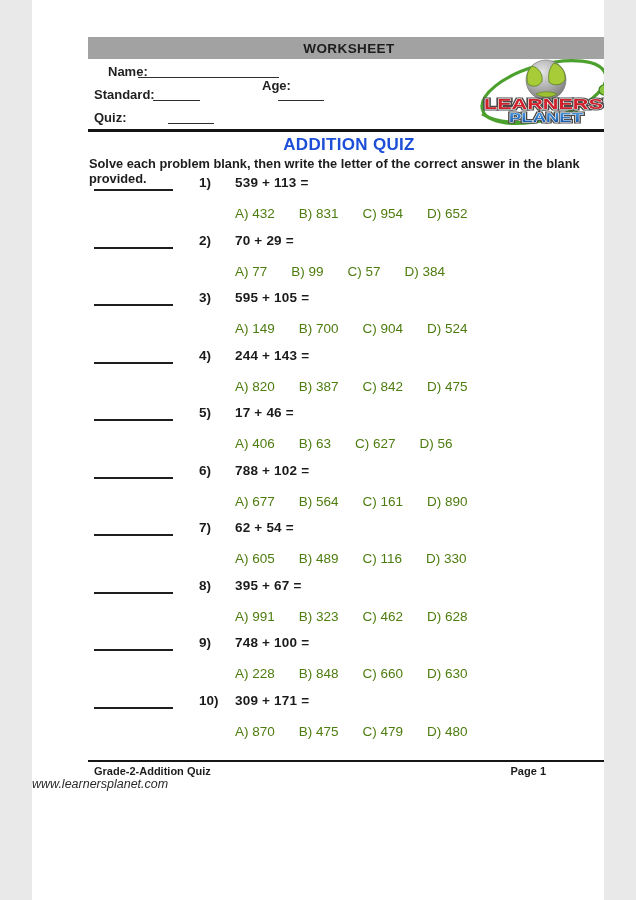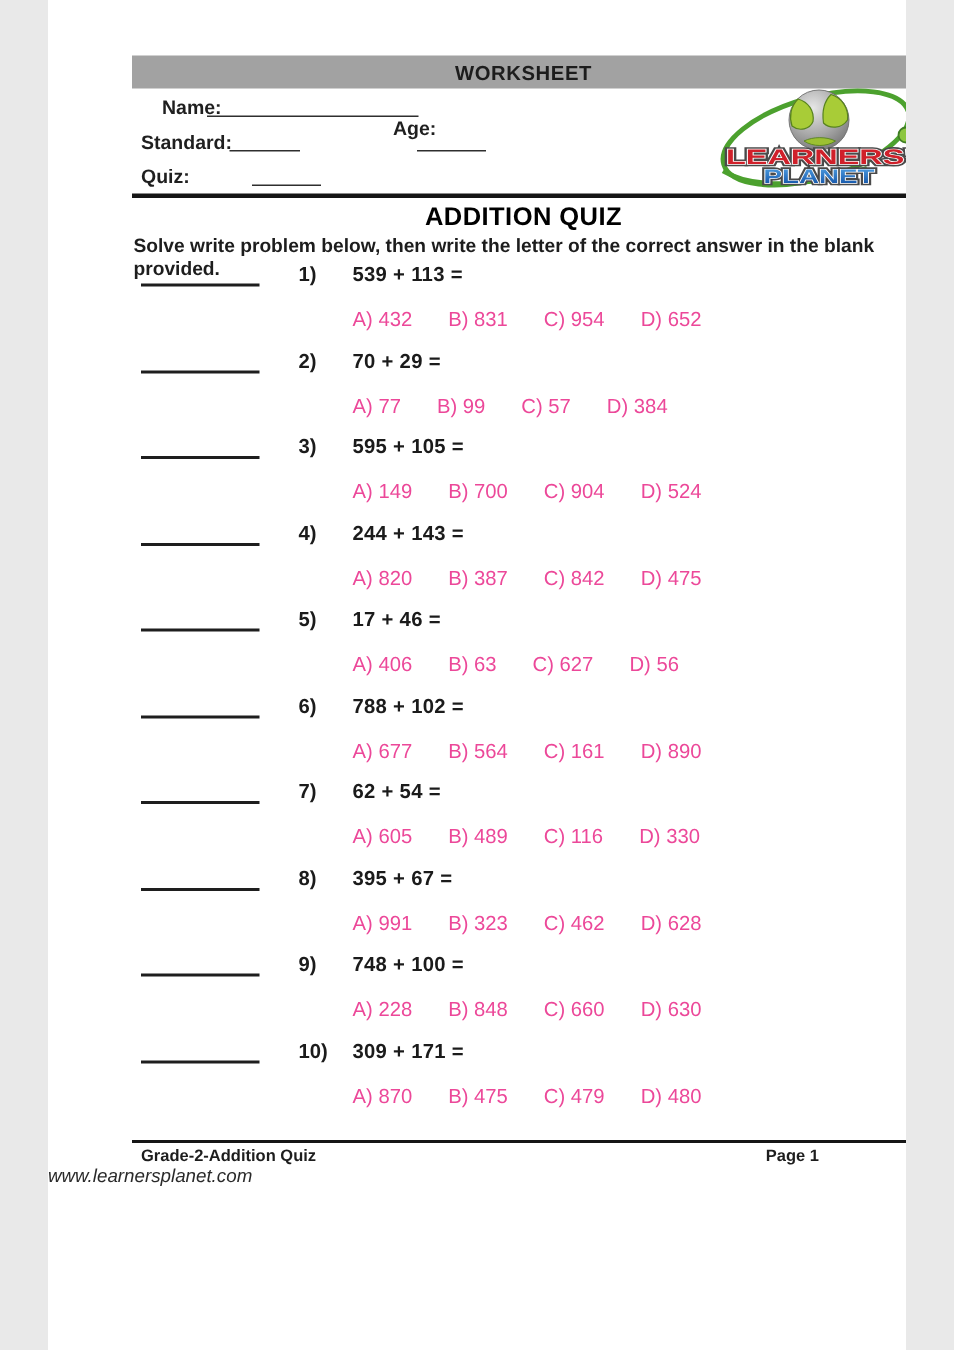--- a/index.html
+++ b/index.html
@@ -17,37 +17,37 @@
   
   .fld-label{position:absolute;font-weight:bold;font-size:13px;color:#1f1f1f;}
   .fld-line{position:absolute;border-bottom:1.6px solid #2e2e2e;height:13px;}
   
   .logo{position:absolute;left:448px;top:56px;width:132px;height:74px;}
   
   .hdr-divider{position:absolute;left:56px;top:129px;width:522px;height:2.5px;background:#151515;}
   
   .quiz-title{
     position:absolute;left:56px;top:135px;width:522px;text-align:center;
-    font-weight:bold;font-size:17px;letter-spacing:.3px;color:#000000;
+    font-weight:bold;font-size:17px;letter-spacing:.3px;color:#1d4ed8;
   }
   .instructions{
     position:absolute;left:57px;top:156px;width:540px;
     font-weight:bold;font-size:12.8px;color:#1d1d1d;
   }
   
   .problems{position:absolute;left:0;top:172px;width:636px;}
   .problem{position:relative;height:57.5px;}
   .blank{
     position:absolute;left:62px;top:2px;width:79px;height:15px;
     border-bottom:2px solid #1e1e1e;
   }
   .pnum{position:absolute;left:167px;top:3px;font-weight:bold;font-size:13.5px;color:#1b1b1b;}
   .peq{position:absolute;left:203px;top:3px;font-weight:bold;font-size:13.5px;letter-spacing:.2px;color:#1b1b1b;}
   .opts{position:absolute;left:203px;top:32px;white-space:nowrap;}
-  .opt{display:inline-block;margin-right:24px;font-size:13.5px;color:#ec4899;}
+  .opt{display:inline-block;margin-right:24px;font-size:13.5px;color:#4d7c0f;}
   
   .ftr-divider{position:absolute;left:56px;top:760px;width:522px;height:1.6px;background:#161616;}
   .ftr-left{position:absolute;left:62px;top:765px;font-weight:bold;font-size:11px;color:#1d1d1d;}
   .ftr-right{position:absolute;right:58px;top:765px;font-weight:bold;font-size:11px;color:#1d1d1d;}
   .ftr-site{
     position:absolute;left:0;top:777px;width:636px;
     font-style:italic;font-size:12.5px;color:#2a2a2a;
   }
   .logo-word{font-family:"Liberation Sans",sans-serif;font-weight:bold;}
 </style>
@@ -103,21 +103,21 @@
       <text x="66" y="53" text-anchor="middle" font-size="14" stroke="#4a4a4a" stroke-width="3" textLength="124" lengthAdjust="spacingAndGlyphs">LEARNERS'</text>
       <text x="66" y="53" text-anchor="middle" font-size="14" fill="#d0202a" stroke="#ffffff" stroke-width="0.9" style="paint-order:stroke" textLength="124" lengthAdjust="spacingAndGlyphs">LEARNERS'</text>
       <text x="66" y="66" text-anchor="middle" font-size="13" stroke="#4a4a4a" stroke-width="3" textLength="74" lengthAdjust="spacingAndGlyphs">PLANET</text>
       <text x="66" y="66" text-anchor="middle" font-size="13" fill="url(#blueGrad)" stroke="#ffffff" stroke-width="0.9" style="paint-order:stroke" textLength="74" lengthAdjust="spacingAndGlyphs">PLANET</text>
     </g>
   </svg>
 
   <div class="hdr-divider"></div>
 
   <div class="quiz-title">ADDITION QUIZ</div>
-  <div class="instructions">Solve write problem below, then write the letter of the correct answer in the blank provided.</div>
+  <div class="instructions">Solve each problem blank, then write the letter of the correct answer in the blank provided.</div>
 
   <div class="problems" id="problems">
     <div class="problem">
       <span class="blank"></span>
       <span class="pnum">1)</span>
       <span class="peq">539 + 113 =</span>
       <span class="opts"><span class="opt">A) 432</span><span class="opt">B) 831</span><span class="opt">C) 954</span><span class="opt">D) 652</span></span>
     </div>
 
     <div class="problem">

